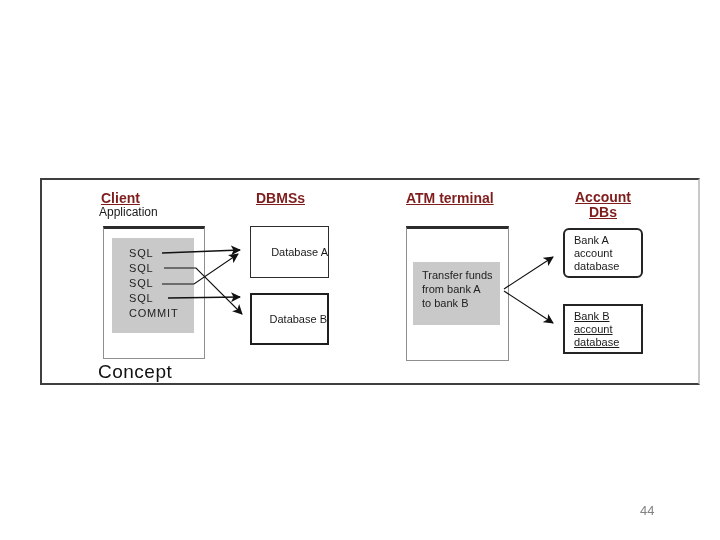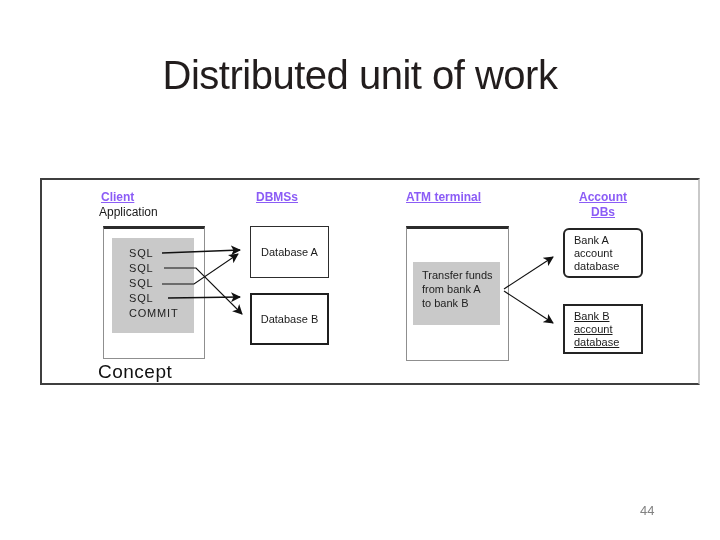--- a/index.html
+++ b/index.html
@@ -14,41 +14,41 @@
     font-size:40px;line-height:1.15;color:#221d1d;letter-spacing:-0.5px;
     font-family:"Liberation Sans", sans-serif;
   }
   
   #outer-box{
     left:40px;top:178px;width:656px;height:203px;
     border:2px solid #3f3f3f;border-right:2px solid #c9c9c9;background:transparent;
   }
   
   .diag-heading{
-    font-size:12px;font-weight:bold;text-decoration:underline;color:#8b5cf6;
+    font-size:14px;font-weight:bold;text-decoration:underline;color:#7f1d1d;
     white-space:nowrap;
   }
   .diag-sub{font-size:12px;color:#1a1a1a;white-space:nowrap;}
   #client-heading{left:101px;top:190px;}
   #client-subheading{left:99px;top:205px;}
   #dbms-heading{left:256px;top:190px;}
   #atm-heading{left:406px;top:190px;}
   #account-heading{left:563px;top:190px;width:80px;text-align:center;line-height:15px;}
   
   #client-box{
     left:103px;top:226px;width:100px;height:129px;background:#fff;
     border:1px solid #8f8f8f;border-top:3px solid #2b2b2b;
   }
   #sql-box{
     left:112px;top:238px;width:82px;height:95px;background:#c9c9c9;
     font-size:11px;line-height:15px;letter-spacing:0.8px;color:#222;
     padding:8px 0 5px 17px;box-sizing:border-box;
   }
   .db-box{
-    background:#fff;display:flex;align-items:center;justify-content:center;
+    background:#fff;display:flex;align-items:center;justify-content:flex-end;
     font-size:11px;color:#1a1a1a;box-sizing:border-box;
   }
   #dba-box{left:250px;top:226px;width:79px;height:52px;border:1px solid #2d2d2d;}
   #dbb-box{left:250px;top:293px;width:79px;height:52px;border:2px solid #1f1f1f;}
   .caption{font-size:19px;color:#111;letter-spacing:0.5px;white-space:nowrap;}
   #caption-concept{left:98px;top:361px;}
   #caption-example{left:406px;top:361px;}
   
   #atm-box{
     left:406px;top:226px;width:101px;height:131px;background:#fff;
@@ -71,21 +71,20 @@
   #page-number{
     left:640px;top:503px;width:34px;text-align:left;
     font-size:13px;color:#828282;
   }
 </style>
 </head>
 <body>
 
 <div id="slide">
 
-  <div id="title" class="abs">Distributed unit of work</div>
 
   <div id="outer-box" class="abs"></div>
 
   <div id="client-heading" class="abs diag-heading">Client</div>
   <div id="client-subheading" class="abs diag-sub">Application</div>
   <div id="dbms-heading" class="abs diag-heading">DBMSs</div>
 
   <div id="client-box" class="abs"></div>
   <div id="sql-box" class="abs">
     <div>SQL</div>

